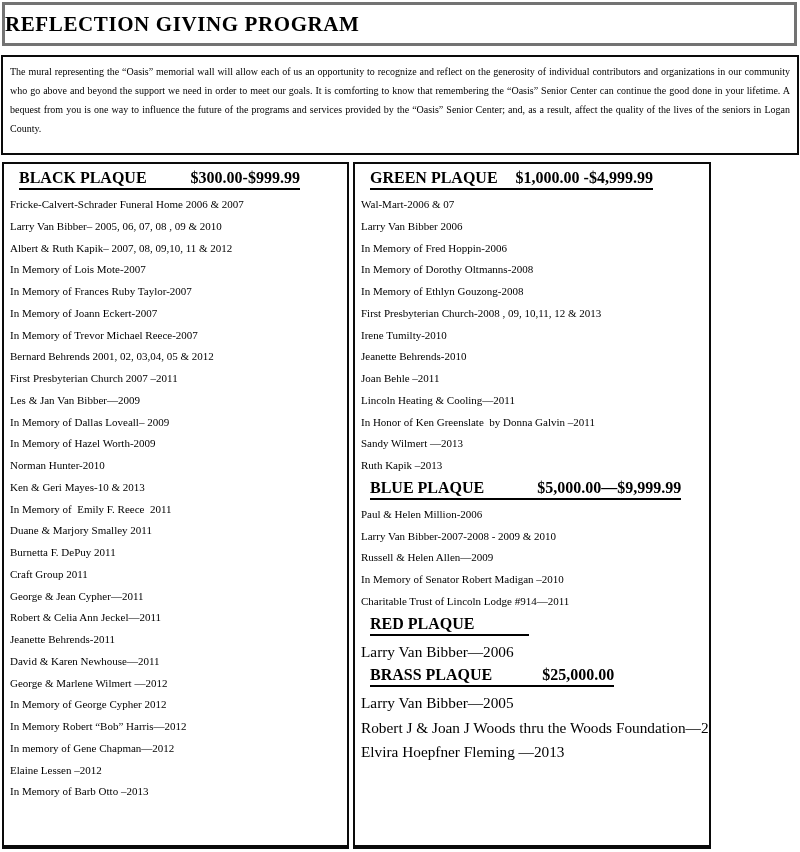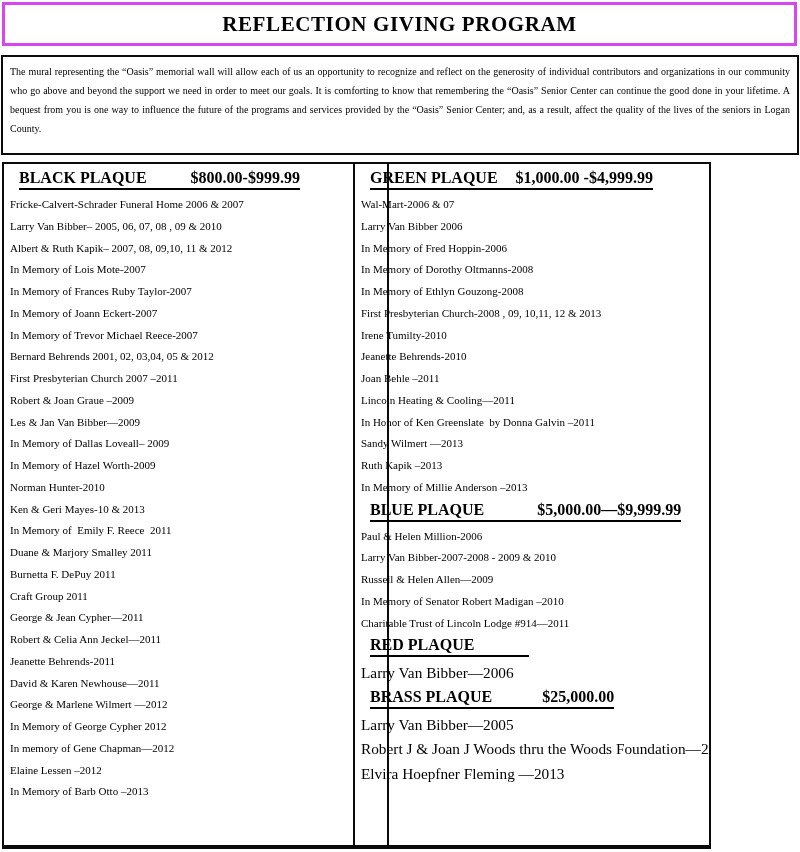--- a/index.html
+++ b/index.html
@@ -7,23 +7,23 @@
     width: 800px; height: 852px;
     position: relative;
     background: #ffffff;
     color: #000000;
     font-family: "Liberation Serif", serif;
     overflow: hidden;
   }
   .title-box {
     position: absolute; left: 2px; top: 2px;
     width: 795px; height: 44px;
-    border: 3px solid #d946ef;
+    border: 3px solid #737373;
     box-sizing: border-box;
-    display: flex; align-items: center; justify-content: center;
+    display: flex; align-items: center; 
   }
   .title-text {
     font-size: 21px; font-weight: bold; letter-spacing: 0.6px;
     white-space: nowrap;
   }
   .intro-box {
     position: absolute; left: 1px; top: 55px;
     width: 798px; height: 100px;
     border: 2px solid #0a0a0a;
     box-sizing: border-box;
@@ -34,21 +34,21 @@
     text-align: justify;
   }
   .col {
     position: absolute; top: 162px; height: 687px;
     border: 2px solid #0a0a0a;
     border-bottom-width: 4px;
     box-sizing: border-box;
     padding: 3px 5px 0 6px;
     overflow: hidden;
   }
-  .col-left  { left: 2px;   width: 387px; }
+  .col-left  { left: 2px;   width: 347px; }
   .col-right { left: 353px; width: 358px; }
   .sec-header {
     font-weight: bold; font-size: 16px;
     margin: 2px 0 4px 0;
     padding-left: 9px;
     white-space: nowrap;
   }
   .sec-underline {
     display: inline-flex; align-items: baseline;
     border-bottom: 2px solid #000;
@@ -71,48 +71,48 @@
 </div>
 
 <div class="intro-box">
   <div class="intro-text">The mural representing the “Oasis” memorial wall will allow each of us an opportunity to recognize and reflect on the generosity of individual contributors and organizations in our community who go above and beyond the support we need in order to meet our goals.  It is comforting to know that  remembering the “Oasis” Senior Center can continue the good done in your   lifetime.  A bequest from you is one way to influence the future of the programs and services provided by the “Oasis” Senior  Center; and, as a result, affect the quality of the lives of the seniors in Logan County.</div>
 </div>
 
 <div class="col col-left" id="col-left">
     <div class="sec-header"><span class="sec-underline">
         <span class="sec-name">BLACK PLAQUE</span>
         <span class="sec-gap" style="width: 44px;"></span>
-        <span class="sec-range">$800.00-$999.99</span>
+        <span class="sec-range">$300.00-$999.99</span>
       </span></div>
     <div class="sec-items">
       <div class="item">Fricke-Calvert-Schrader Funeral Home 2006 &amp; 2007</div>
       <div class="item">Larry Van Bibber– 2005, 06, 07, 08 , 09 &amp; 2010</div>
       <div class="item">Albert &amp; Ruth Kapik– 2007, 08, 09,10, 11 &amp; 2012</div>
       <div class="item">In Memory of Lois Mote-2007</div>
       <div class="item">In Memory of Frances Ruby Taylor-2007</div>
       <div class="item">In Memory of Joann Eckert-2007</div>
       <div class="item">In Memory of Trevor Michael Reece-2007</div>
       <div class="item">Bernard Behrends 2001, 02, 03,04, 05 &amp; 2012</div>
       <div class="item">First Presbyterian Church 2007 –2011</div>
-      <div class="item">Robert &amp; Joan Graue –2009</div>
       <div class="item">Les &amp; Jan Van Bibber—2009</div>
       <div class="item">In Memory of Dallas Loveall– 2009</div>
       <div class="item">In Memory of Hazel Worth-2009</div>
       <div class="item">Norman Hunter-2010</div>
       <div class="item">Ken &amp; Geri Mayes-10 &amp; 2013</div>
       <div class="item">In Memory of  Emily F. Reece  2011</div>
       <div class="item">Duane &amp; Marjory Smalley 2011</div>
       <div class="item">Burnetta F. DePuy 2011</div>
       <div class="item">Craft Group 2011</div>
       <div class="item">George &amp; Jean Cypher—2011</div>
       <div class="item">Robert &amp; Celia Ann Jeckel—2011</div>
       <div class="item">Jeanette Behrends-2011</div>
       <div class="item">David &amp; Karen Newhouse—2011</div>
       <div class="item">George &amp; Marlene Wilmert —2012</div>
       <div class="item">In Memory of George Cypher 2012</div>
+      <div class="item">In Memory Robert “Bob” Harris—2012</div>
       <div class="item">In memory of Gene Chapman—2012</div>
       <div class="item">Elaine Lessen –2012</div>
       <div class="item">In Memory of Barb Otto –2013</div>
     </div>
   </div>
 <div class="col col-right" id="col-right">
     <div class="sec-header"><span class="sec-underline">
         <span class="sec-name">GREEN PLAQUE</span>
         <span class="sec-gap" style="width: 18px;"></span>
         <span class="sec-range">$1,000.00 -$4,999.99</span>
@@ -124,21 +124,20 @@
       <div class="item">In Memory of Dorothy Oltmanns-2008</div>
       <div class="item">In Memory of Ethlyn Gouzong-2008</div>
       <div class="item">First Presbyterian Church-2008 , 09, 10,11, 12 &amp; 2013</div>
       <div class="item">Irene Tumilty-2010</div>
       <div class="item">Jeanette Behrends-2010</div>
       <div class="item">Joan Behle –2011</div>
       <div class="item">Lincoln Heating &amp; Cooling—2011</div>
       <div class="item">In Honor of Ken Greenslate  by Donna Galvin –2011</div>
       <div class="item">Sandy Wilmert —2013</div>
       <div class="item">Ruth Kapik –2013</div>
-      <div class="item">In Memory of Millie Anderson –2013</div>
     </div>
     <div class="sec-header"><span class="sec-underline">
         <span class="sec-name">BLUE PLAQUE</span>
         <span class="sec-gap" style="width: 53px;"></span>
         <span class="sec-range">$5,000.00—$9,999.99</span>
       </span></div>
     <div class="sec-items">
       <div class="item">Paul &amp; Helen Million-2006</div>
       <div class="item">Larry Van Bibber-2007-2008 - 2009 &amp; 2010</div>
       <div class="item">Russell &amp; Helen Allen—2009</div>

